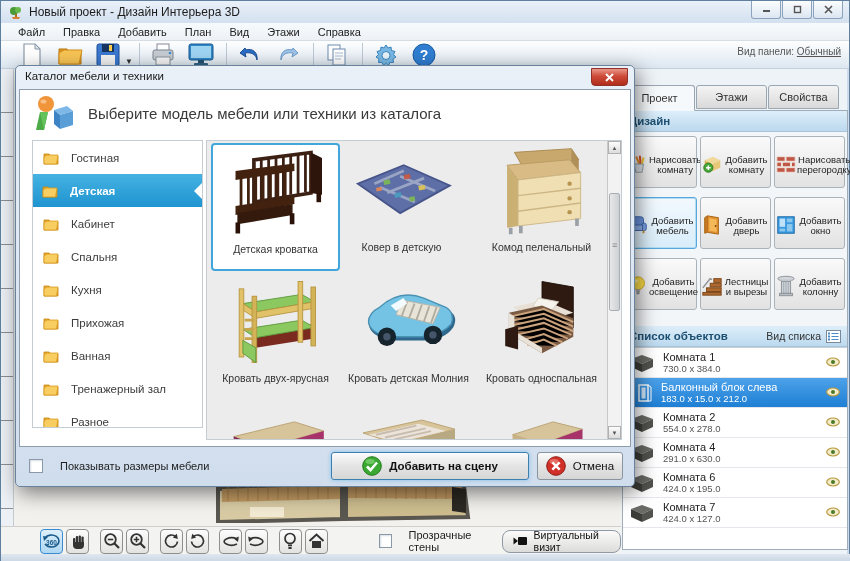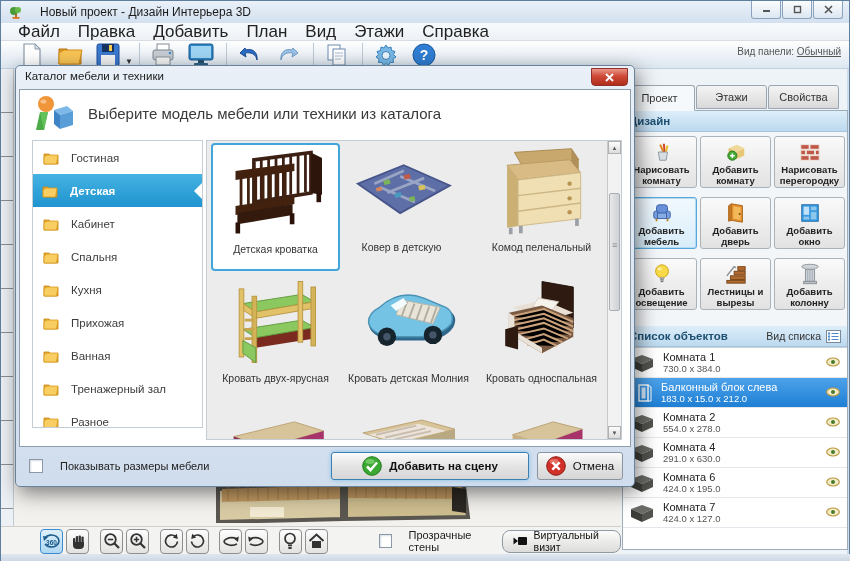--- a/index.html
+++ b/index.html
@@ -1,27 +1,27 @@
 <!DOCTYPE html>
 <html><head>
 <meta charset="utf-8">
 <style>
   html,body{margin:0;padding:0;}
   body{width:850px;height:561px;font-family:"Liberation Sans","DejaVu Sans",sans-serif;background:#9fb6cc;overflow:hidden;}
   .window{position:relative;width:848px;height:559px;border:1px solid #5f7f9f;background:#eef3f8;box-shadow:inset 0 0 0 2px #cddcec;}
 
   
   .titlebar{position:absolute;left:0;top:0;width:100%;height:22px;background:linear-gradient(#eaf1f9,#d3e0ef);display:flex;align-items:center;padding-left:8px;box-sizing:border-box;}
-  .app-title{font-size:12px;color:#1c1c1c;margin-left:17px;}
+  .app-title{font-size:12px;color:#1c1c1c;margin-left:6px;}
   .win-controls{position:absolute;right:6px;top:0;display:flex;}
   .win-btn{width:28px;height:17px;border:1px solid #8ca3bd;border-top:none;background:linear-gradient(#fbfdfe,#dce6f1);display:flex;align-items:center;justify-content:center;font-size:9px;color:#444;border-radius:0 0 3px 3px;margin-left:1px;}
 
   
   .menubar{position:absolute;left:0;top:22px;width:100%;height:18px;background:linear-gradient(#f7fafc,#edf1f6);border-bottom:1px solid #d6dde4;display:flex;align-items:center;padding-left:8px;box-sizing:border-box;}
-  .menu-item{font-size:17px;color:#222;padding:1px 9px;}
+  .menu-item{font-size:11px;color:#222;padding:1px 9px;}
 
   
   .toolbar{position:absolute;left:0;top:40px;width:100%;height:28px;background:linear-gradient(#fefefe,#dde7f1);border-bottom:1px solid #c4d0dc;display:flex;align-items:center;padding-left:16px;box-sizing:border-box;}
   .tbtn{width:30px;height:26px;display:flex;align-items:center;justify-content:center;margin-right:8px;}
   .tsep{width:1px;height:24px;background:#bcc8d4;margin:0 8px 0 2px;}
   .caret{font-size:8px;color:#333;margin-left:-6px;margin-right:4px;align-self:flex-end;padding-bottom:2px;}
   .panel-view{position:absolute;right:8px;top:5px;font-size:10px;color:#555;}
   .panel-view a{color:#555;text-decoration:underline;}
 
   
@@ -41,21 +41,21 @@
   .status-strip{position:absolute;left:0;top:553px;width:850px;height:8px;background:linear-gradient(#dfe7f0,#c9d6e4);}
 
   
   .right-panel{position:absolute;left:620px;top:68px;width:228px;height:487px;}
   .tabs{position:absolute;left:3px;top:16px;display:flex;}
   .tab{width:71px;height:24px;border:1px solid #9aa6b2;background:linear-gradient(#f4f4f4,#d9d9d9);display:flex;align-items:center;justify-content:center;font-size:11px;color:#333;border-radius:3px 3px 0 0;margin-right:1px;box-sizing:border-box;}
   .tab.active{background:#f6f9fb;border-bottom:1px solid #f6f9fb;height:26px;z-index:3;}
   .panel-box{position:absolute;left:1px;right:1px;top:41px;bottom:6px;background:#f3f6f9;border:1px solid #a0acb8;display:flex;flex-direction:column;box-sizing:border-box;}
   .sec-hdr{height:20px;background:linear-gradient(#ddeefa,#bcd9ee);border-bottom:1px solid #a8c4da;display:flex;align-items:center;padding:0 6px;font-size:11.5px;font-weight:bold;color:#1c4f72;flex:0 0 auto;justify-content:space-between;}
   .design-grid{display:grid;grid-template-columns:repeat(3,71px);grid-auto-rows:52px;gap:9px 3px;padding:4px 3px 6px 3px;flex:0 0 auto;}
-  .dbtn{border:1px solid #aab2ba;border-radius:3px;background:linear-gradient(#fafafa,#e2e2e2);display:flex;flex-direction:column;align-items:center;justify-content:flex-start;padding-top:4px;box-sizing:border-box;font-weight:bold;}
+  .dbtn{border:1px solid #aab2ba;border-radius:3px;background:linear-gradient(#fafafa,#e2e2e2);display:flex;flex-direction:row;align-items:center;justify-content:flex-start;padding-top:4px;box-sizing:border-box;}
   .dbtn.sel{border:1px solid #55a7dc;background:linear-gradient(#f2f9fe,#d8edfa);box-shadow:0 0 0 1px #b5dcf2 inset;}
   .dbtn .dlabel{font-size:9.5px;color:#222;text-align:center;line-height:10.5px;margin-top:2px;}
   .view-list{display:flex;align-items:center;font-weight:normal;font-size:10.5px;color:#333;}
   .obj-hdr{margin-top:10px;}
   .obj-list{flex:1 1 auto;background:#fff;border-top:1px solid #c8d0d8;overflow:hidden;}
   .obj-row{height:29px;border-bottom:1px solid #e4e8ec;display:flex;align-items:center;position:relative;padding-left:6px;}
   .obj-row.sel{background:linear-gradient(#4da2ea,#1e7fd4);}
   .obj-row.sel .obj-name,.obj-row.sel .obj-dims{color:#fff;}
   .obj-row.sel{padding-left:14px;}
   .obj-texts{margin-left:8px;display:flex;flex-direction:column;justify-content:center;}

